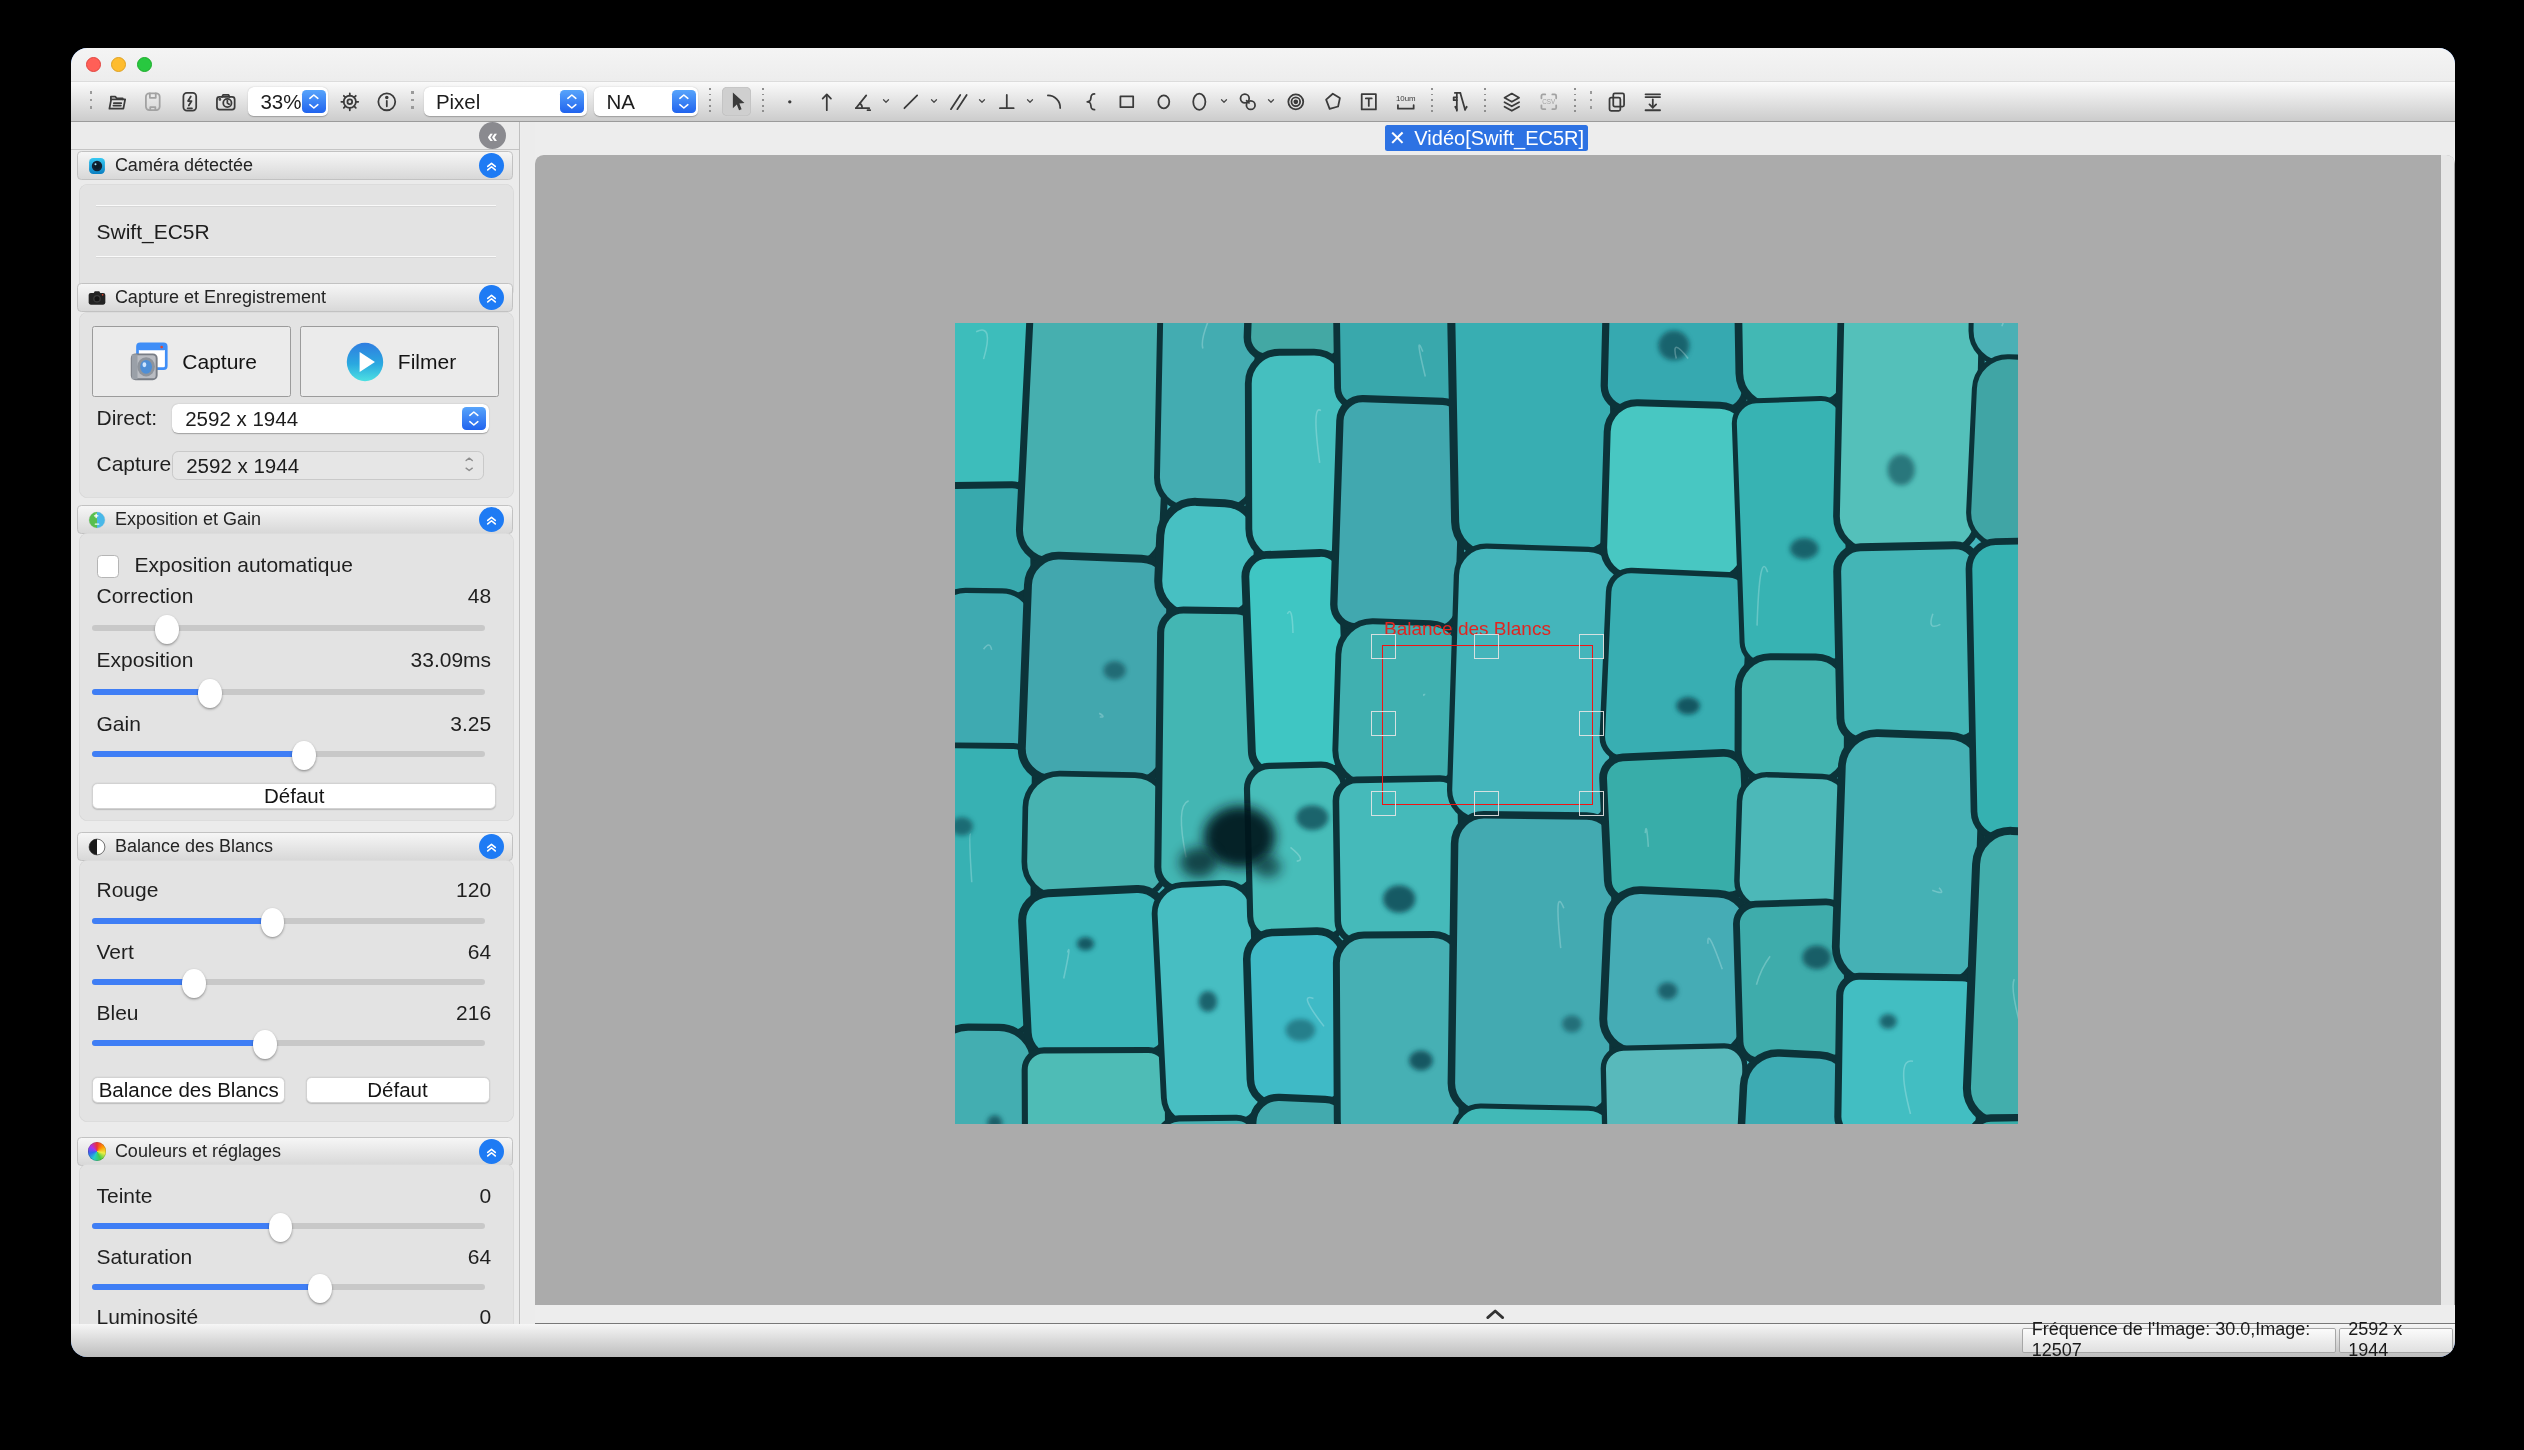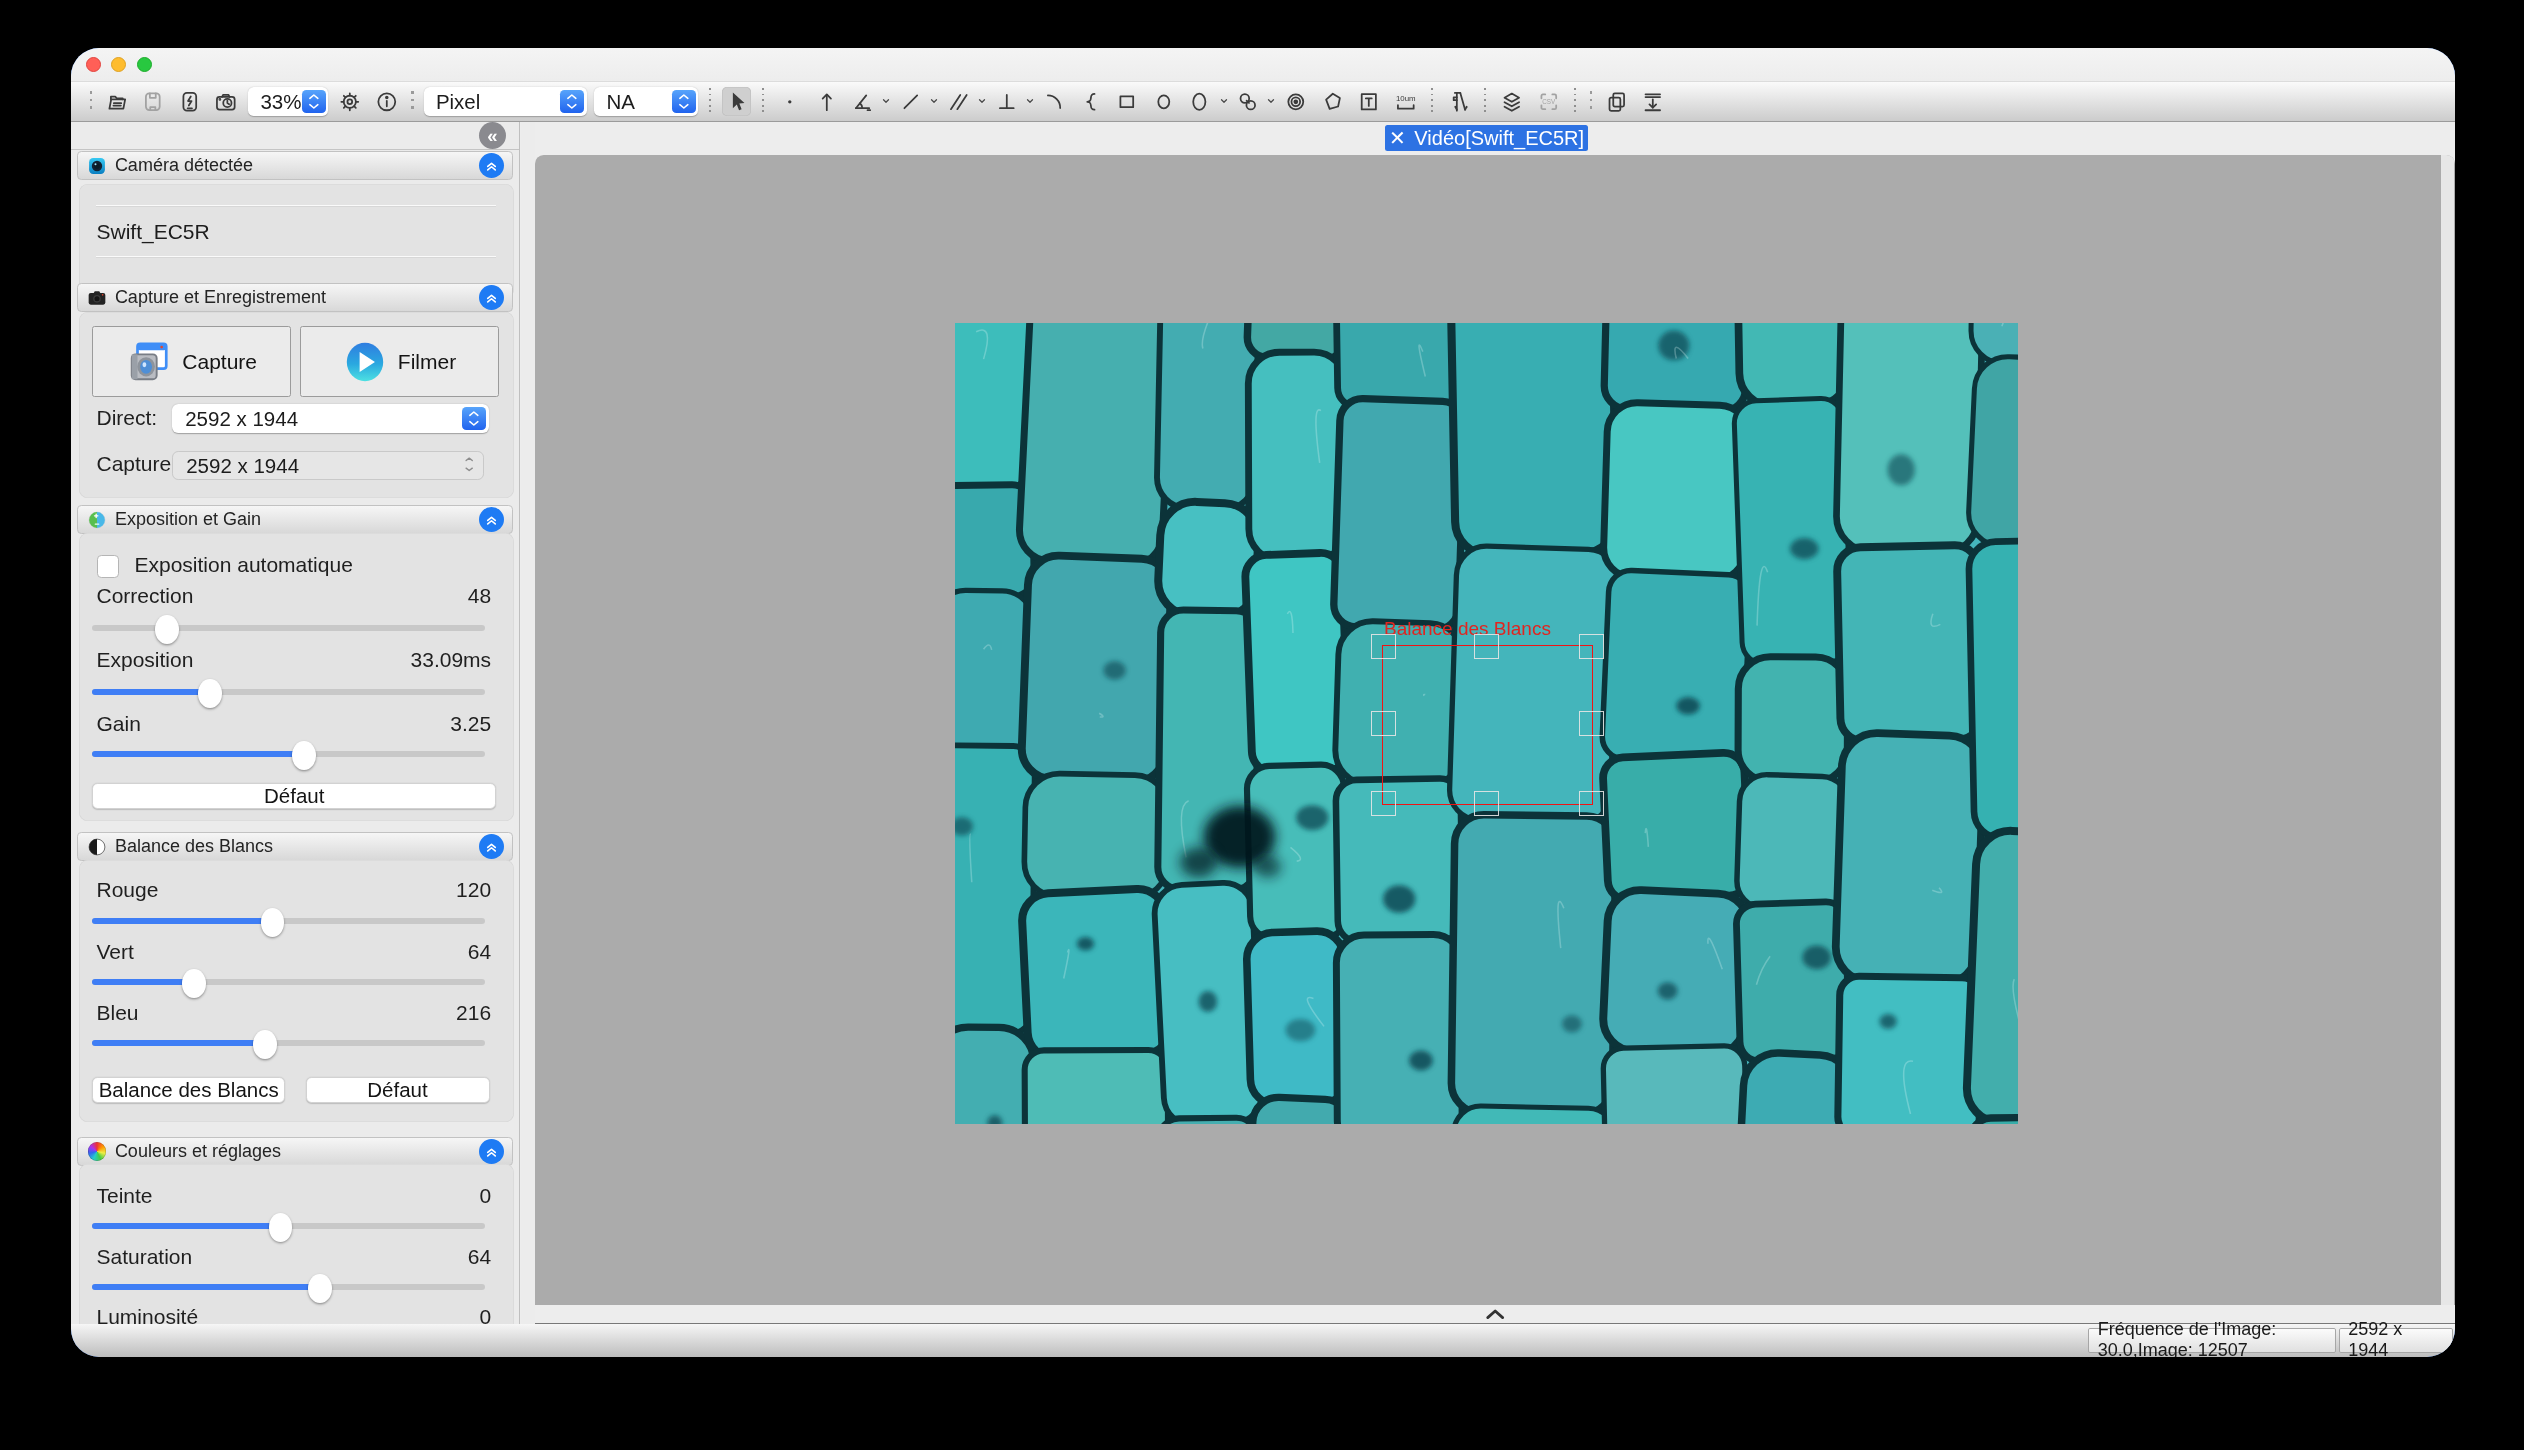--- a/index.html
+++ b/index.html
@@ -2,21 +2,21 @@
 <html style="font-size:10px"><head>
 <meta charset="utf-8">
 <style>
   html,body{margin:0;padding:0;background:#000;}
   body{width:2525px;height:1450px;position:relative;overflow:hidden;
        font-family:"Liberation Sans",sans-serif;-webkit-font-smoothing:antialiased;}
   *{box-sizing:border-box;}
 
   
   .window{position:absolute;left:71px;top:48px;width:2384px;height:1309px;
-          background:#3b82f6;border-radius:28px;overflow:hidden;}
+          background:#3b82f6;border-radius:16px;overflow:hidden;}
   .titlebar{position:absolute;left:0;top:0;width:100%;height:34px;
             background:linear-gradient(#f4f4f4,#ededed);border-bottom:0.6px solid #dcdcdc;}
   .tl{position:absolute;top:9.3px;width:15px;height:15px;border-radius:50%;}
   .tl.red{left:15px;background:#ff5f57;border:0.6px solid #e0443e;}
   .tl.yellow{left:40px;background:#febc2e;border:0.6px solid #dea123;}
   .tl.green{left:66px;background:#28c840;border:0.6px solid #1dad2b;}
 
   
   .toolbar{position:absolute;left:0;top:34px;width:100%;height:40px;
            background:linear-gradient(#fafafa,#cccccc);border-bottom:1.2px solid #9b9b9b;
@@ -101,21 +101,21 @@
   .chevstrip{position:absolute;left:464px;top:1257px;width:1920px;height:18.6px;background:#ededed;
              border-bottom:1.2px solid #787878;display:flex;align-items:center;justify-content:center;}
   .chevstrip svg{width:22.4px;height:13.7px;color:#333;}
 
   
   .statusbar{position:absolute;left:0;top:1276px;width:100%;height:33px;
              background:linear-gradient(#f6f6f6,#bdbdbd);}
   .scell{position:absolute;top:3.7px;height:25px;border:0.6px solid #a6a6a6;border-radius:1.9px;
          background:linear-gradient(#fbfbfb,#e0e0e0);display:flex;align-items:center;
          justify-content:center;font-size:18px;color:#1a1a1a;padding:0 8.7px;}
-  .scell.freq{right:119px;width:248px;}
+  .scell.freq{right:119px;width:314px;}
   .scell.res{right:2.5px;width:114px;}
 </style>
 </head>
 <body>
 
 <div class="window">
 
   <div class="titlebar">
     <div class="tl red"></div>
     <div class="tl yellow"></div>

